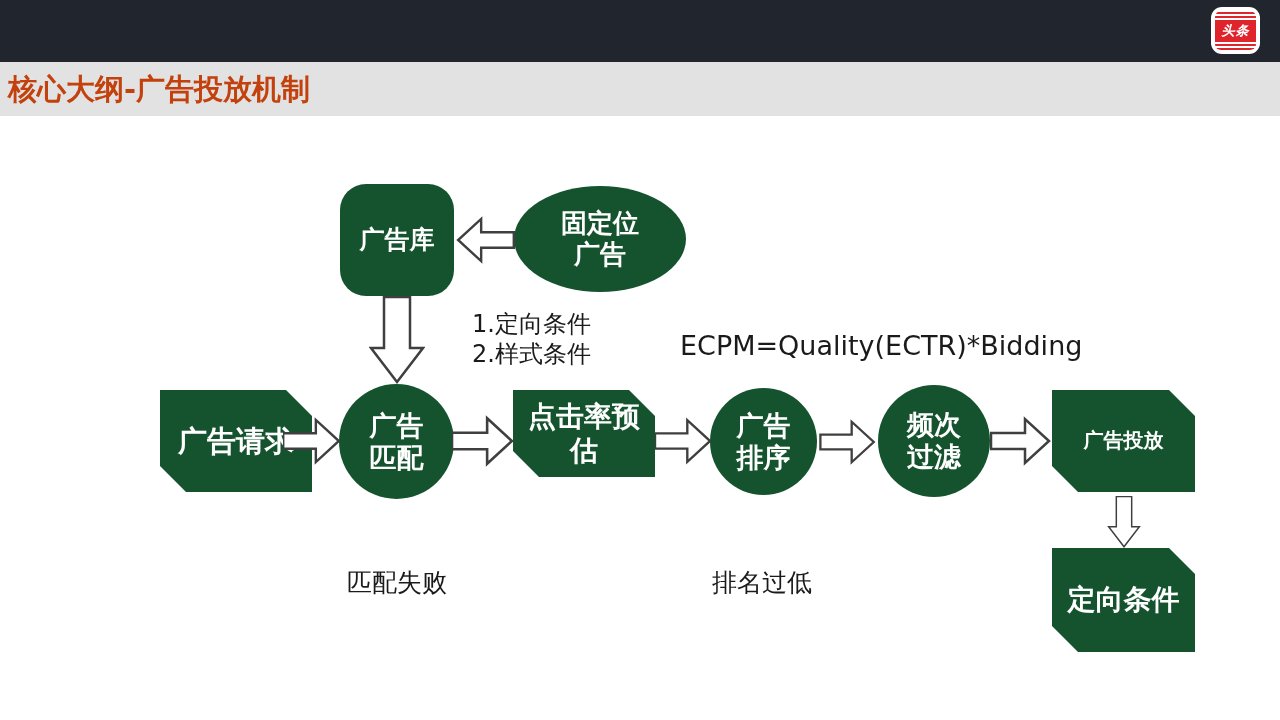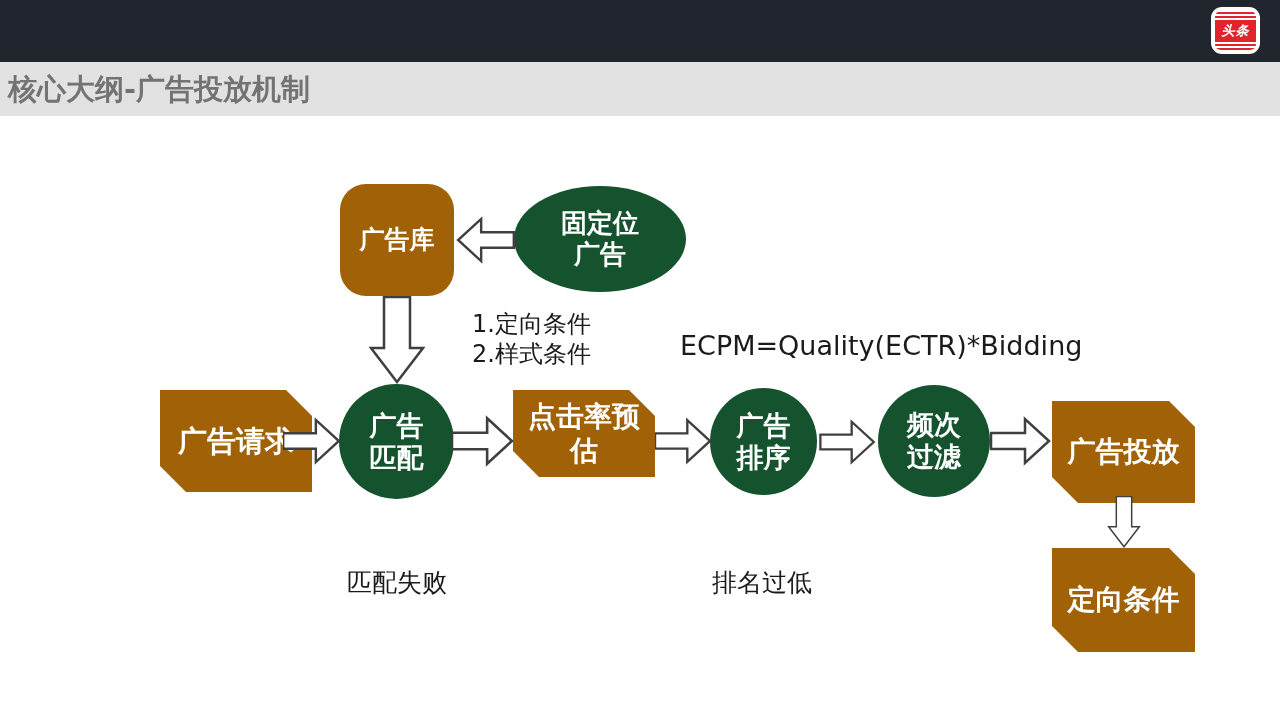--- a/index.html
+++ b/index.html
@@ -12,38 +12,38 @@
   .logo { position:absolute; top:7px; right:20px; width:49px; height:47px; background:#ffffff; border-radius:11px;
           display:flex; align-items:center; justify-content:center; }
   .logo-inner { width:41px; height:39px; border-radius:6px; overflow:hidden; position:relative;
           background:repeating-linear-gradient(0deg,#e0242c 0 2px,#ffffff 2px 4px); }
   .logo-band { position:absolute; left:0; right:0; top:50%; transform:translateY(-50%); height:19px; background:#e0242c;
           display:flex; align-items:center; justify-content:center; color:#fff; font-weight:bold; font-size:13px;
           font-style:italic; letter-spacing:1px; }
 
   
   .titlebar { position:absolute; left:0; top:62px; width:1280px; height:54px; background:#e2e2e3; }
-  .titlebar .title { position:absolute; left:8px; top:0; height:54px; line-height:54px; font-size:29px; font-weight:bold; color:#737373; }
+  .titlebar .title { position:absolute; left:8px; top:0; height:54px; line-height:54px; font-size:29px; font-weight:bold; color:#c2410c; }
 
   
   .node { position:absolute; display:flex; align-items:center; justify-content:center; text-align:center;
           color:#ffffff; font-weight:bold; white-space:pre-line; line-height:1.18; }
-  .red  { background:#a16207; }
+  .red  { background:#14532d; }
   .blue { background:#14532d; border-radius:50%; }
   .snip { clip-path:polygon(0 0, calc(100% - 26px) 0, 100% 26px, 100% 100%, 26px 100%, 0 calc(100% - 26px)); }
   .round { border-radius:26px; }
 
   #ad-library        { left:340px; top:184px; width:114px; height:112px; font-size:25px; }
   #fixed-ad          { left:514px; top:186px; width:172px; height:106px; font-size:26px; }
   #ad-request        { left:133px; top:390px; width:152px; height:102px; font-size:29px;margin-left:27px; }
   #ad-matching       { left:339px; top:384px; width:115px; height:115px; font-size:27px; }
   #ctr-prediction    { left:513px; top:390px; width:142px; height:87px; font-size:28px; }
   #ad-ranking        { left:710px; top:388px; width:107px; height:107px; font-size:27px; }
   #frequency-filter  { left:878px; top:385px; width:112px; height:112px; font-size:27px; }
-  #ad-delivery       { left:1052px; top:390px; width:143px; height:102px; font-size:28px;margin-top:11px; }
+  #ad-delivery       { left:1052px; top:390px; width:143px; height:102px; font-size:20px; }
   #ad-billing        { left:1052px; top:548px; width:143px; height:104px; font-size:28px; }
 
   
   .note { position:absolute; color:#1a1a1a; white-space:pre-line; }
   #conditions   { left:472px; top:310px; font-size:24px; line-height:1.24; }
   #ecpm         { left:680px; top:330px; font-size:27px; }
   #match-fail   { left:347px; top:566px; font-size:25px; }
   #rank-low     { left:712px; top:566px; font-size:25px; }
   #freq-filtered{ left:889px; top:566px; font-size:25px; }
 

